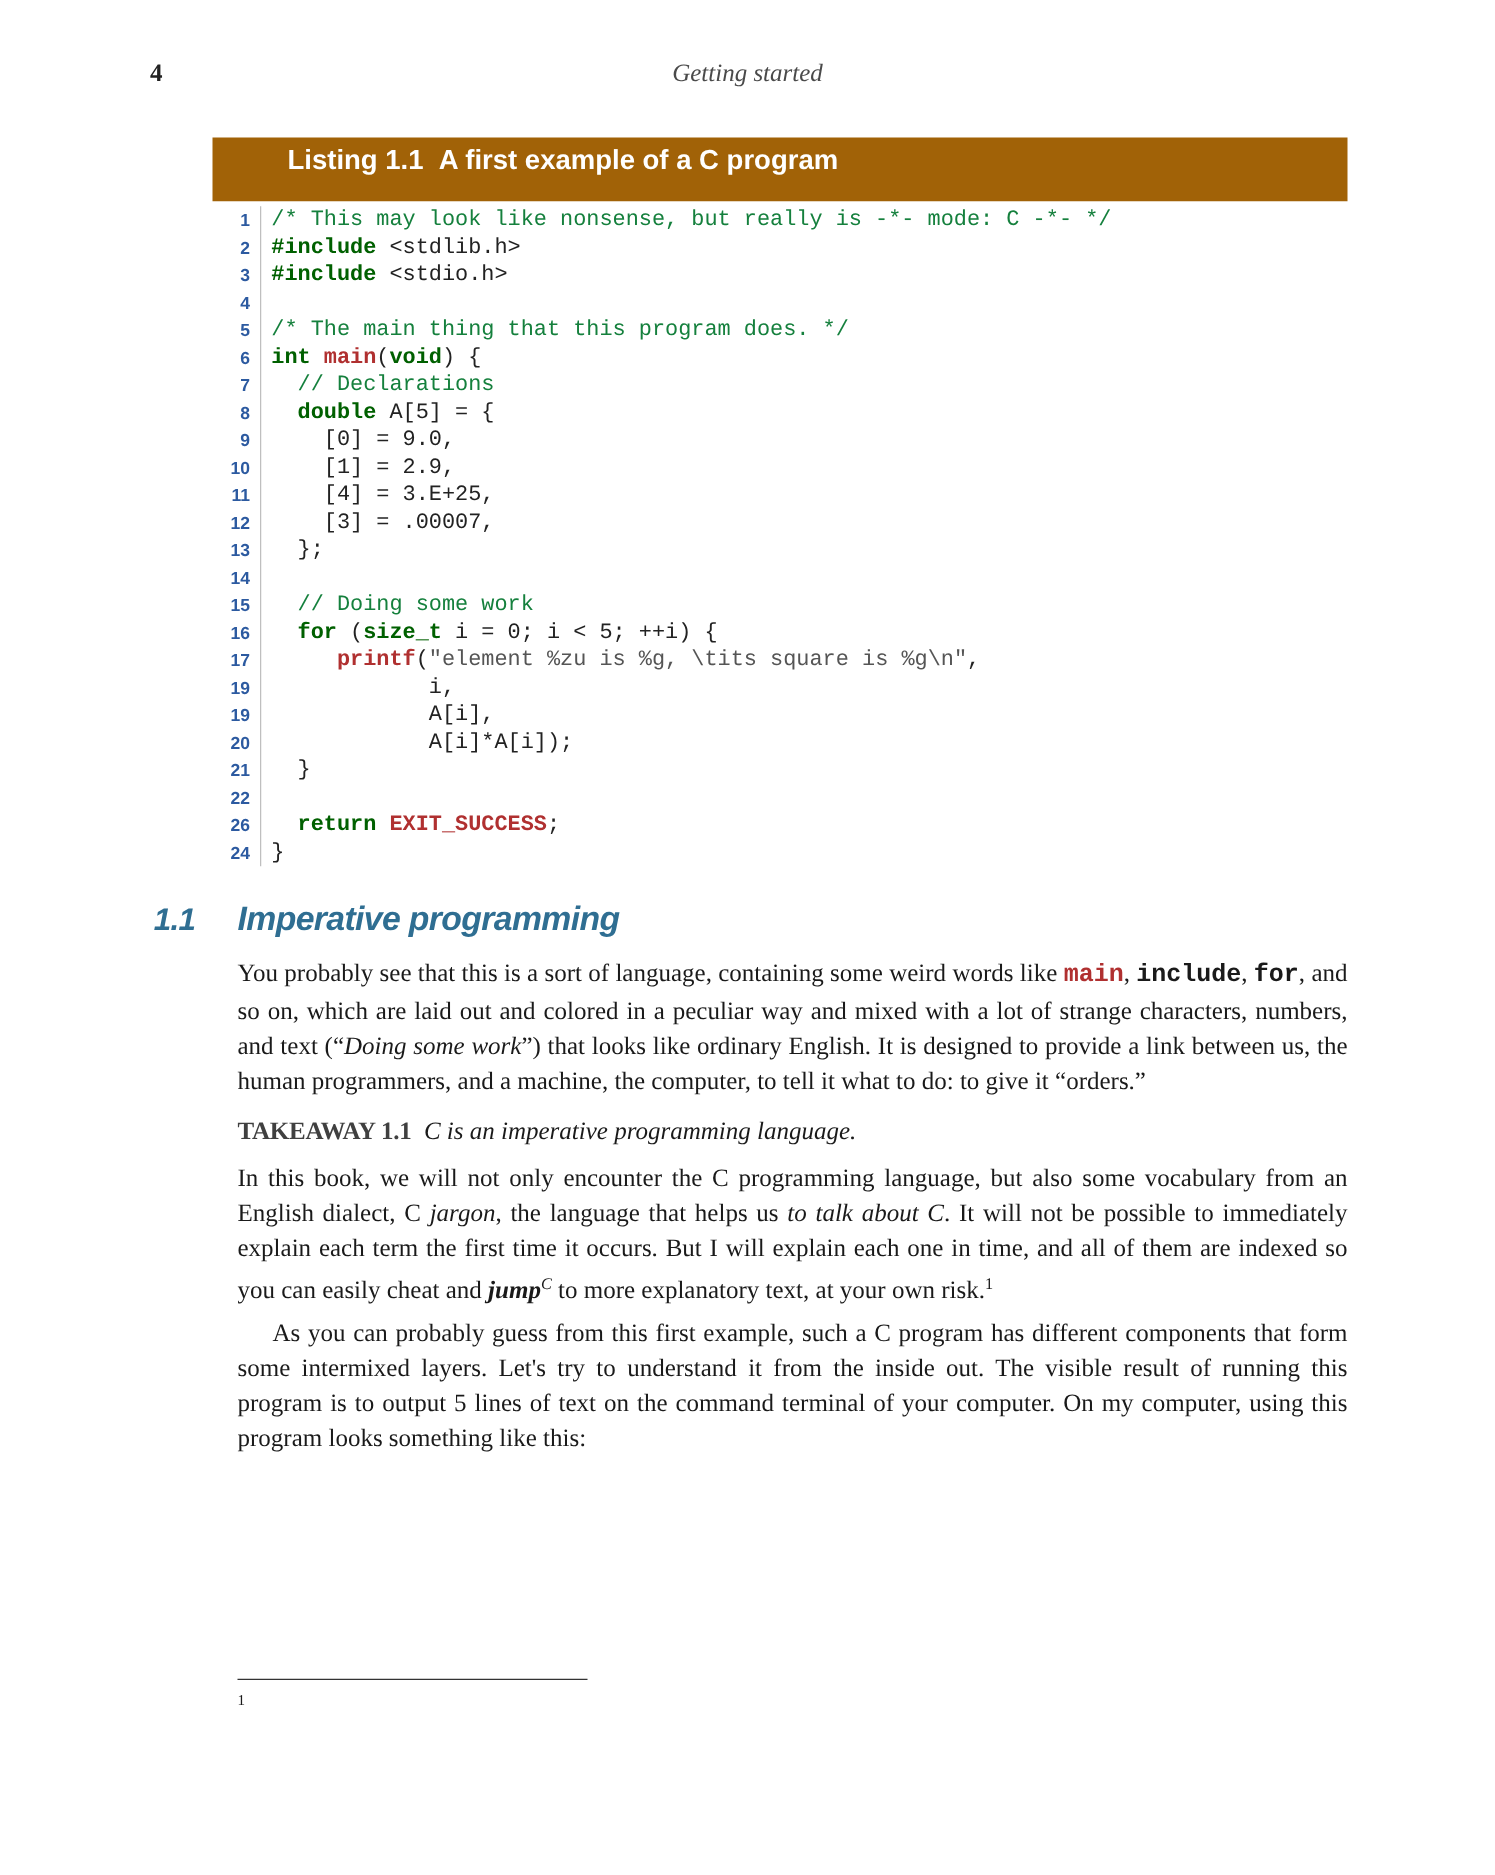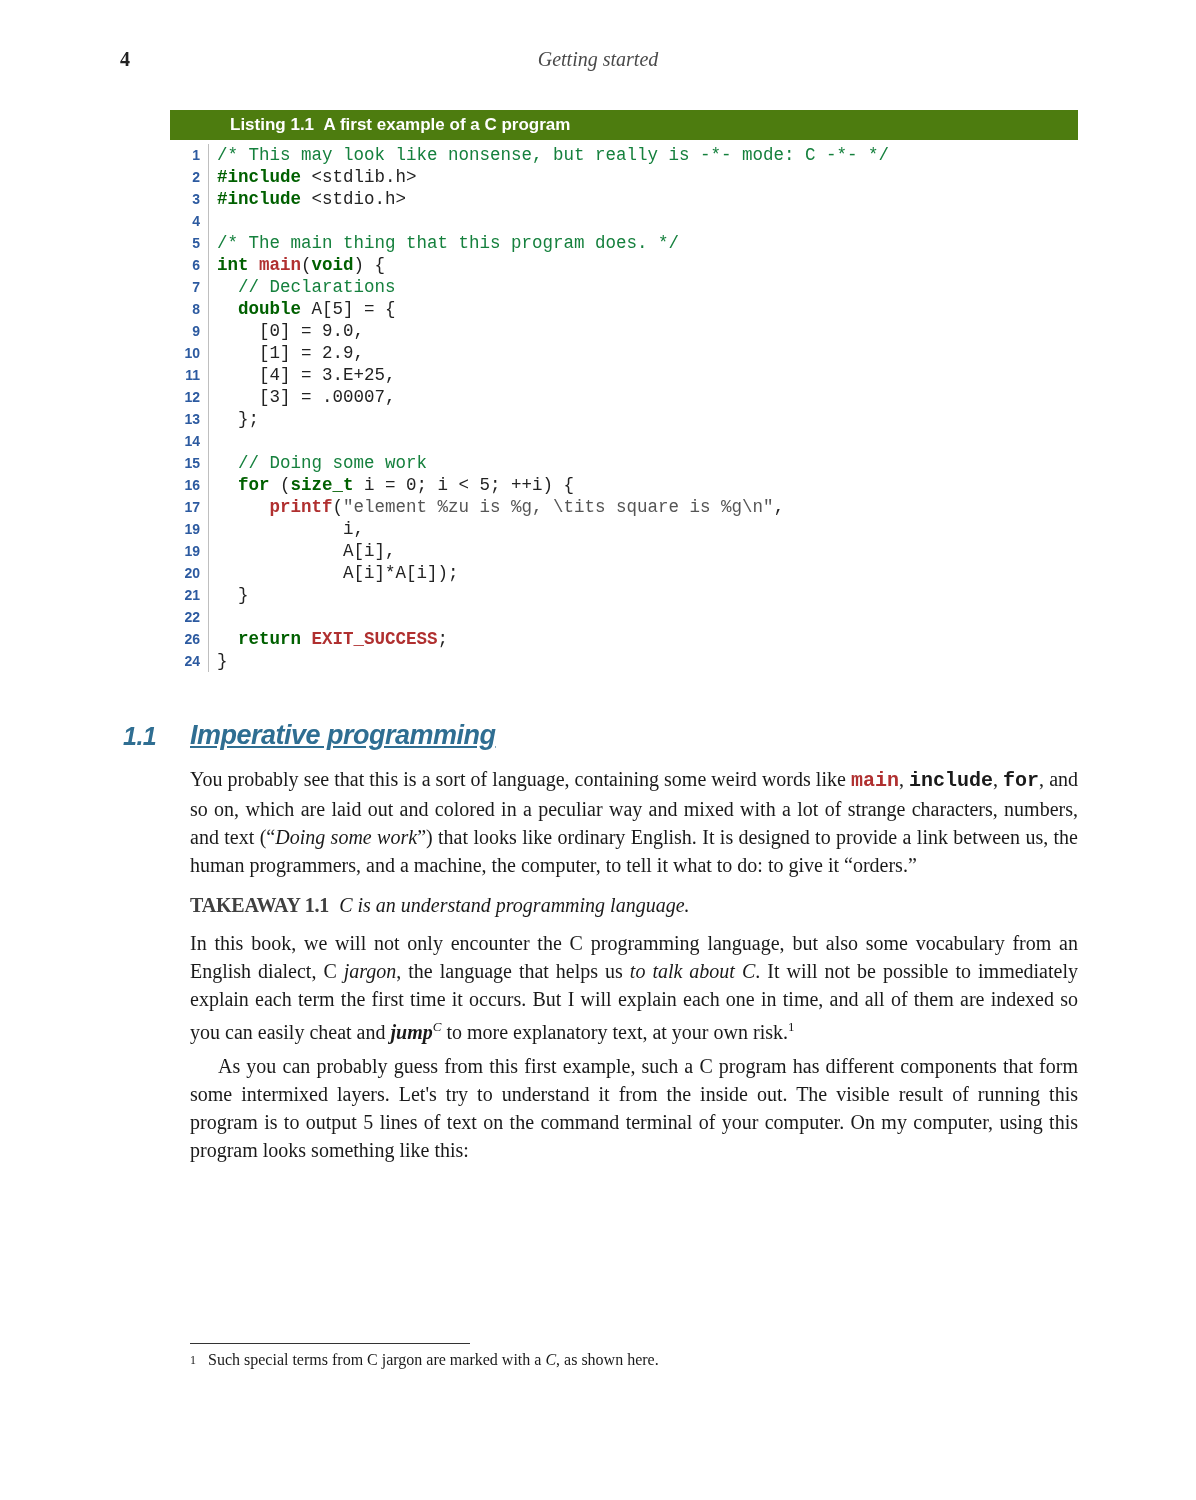--- a/index.html
+++ b/index.html
@@ -35,26 +35,26 @@
     color: #222;
     font-style: normal;
   }
   .listing {
     position: absolute;
     top: 110px;
     left: 170px;
     width: 908px;
   }
   .listing-head {
-    background: #4d7c0f;
+    background: #a16207;
     color: #fff;
     font-family: Arial, Helvetica, sans-serif;
-    font-size: 17px;
-    font-weight: bold;
-    padding: 5px 0 5px 60px;
+    font-size: 22px;
+    font-weight: bold;
+    padding: 5px 0 20px 60px;
   }
   .code-area {
     display: flex;
     font-family: "Courier New", monospace;
     font-size: 17.5px;
     line-height: 22px;
     padding-top: 4px;
   }
   .gutter {
     text-align: right;
@@ -99,21 +99,20 @@
     letter-spacing: -0.5px;
   }
   .sec-title {
     color: #2f6e92;
     font-style: italic;
     font-weight: bold;
     font-family: Arial, Helvetica, sans-serif;
     font-size: 27px;
     margin-bottom: 14px;
     letter-spacing: -0.5px;
-    text-decoration: underline;
   }
   p.para {
     margin: 0 0 6px 0;
     font-size: 20px;
     line-height: 28px;
     text-align: justify;
   }
   p.para.indent { text-indent: 1.4em; }
   .mono { font-family: "Courier New", monospace; font-weight: bold; }
   .mono-red { font-family: "Courier New", monospace; font-weight: bold; color: #b03030; }
@@ -195,28 +194,27 @@
     </div>
   </div>
 
   <div class="body">
     <div class="sec-num">1.1</div>
     <div class="sec-title">Imperative programming</div>
 
     <p class="para">You probably see that this is a sort of language, containing some weird words like <span class="mono-red">main</span>, <span class="mono">include</span>, <span class="mono">for</span>, and so on, which are laid out and colored in a peculiar way and mixed with a lot of strange characters, numbers, and text (“<i>Doing some work</i>”) that looks like ordinary English. It is designed to provide a link between us, the human programmers, and a machine, the computer, to tell it what to do: to give it “orders.”</p>
 
     <div class="takeaway">
-      <span class="tk-label">TAKEAWAY 1.1</span>&nbsp;&nbsp;<span class="tk-text">C is an understand programming language.</span>
+      <span class="tk-label">TAKEAWAY 1.1</span>&nbsp;&nbsp;<span class="tk-text">C is an imperative programming language.</span>
     </div>
 
     <p class="para">In this book, we will not only encounter the C programming language, but also some vocabulary from an English dialect, C <i>jargon</i>, the language that helps us <i>to talk about C</i>. It will not be possible to immediately explain each term the first time it occurs. But I will explain each one in time, and all of them are indexed so you can easily cheat and <span class="jump">jump</span><span class="jump-sup">C</span> to more explanatory text, at your own risk.<sup style="font-size:13px">1</sup></p>
     <p class="para indent">As you can probably guess from this first example, such a C program has different components that form some intermixed layers. Let's try to understand it from the inside out. The visible result of running this program is to output 5 lines of text on the command terminal of your computer. On my computer, using this program looks something like this:</p>
   </div>
 
   <div class="foot">
     <div class="foot-rule"></div>
     <div class="foot-row">
       <div class="foot-num">1</div>
-      <div>Such special terms from C jargon are marked with a <span class="foot-c">C</span>, as shown here.</div>
     </div>
   </div>
 
 </div>
 
 </body></html>

